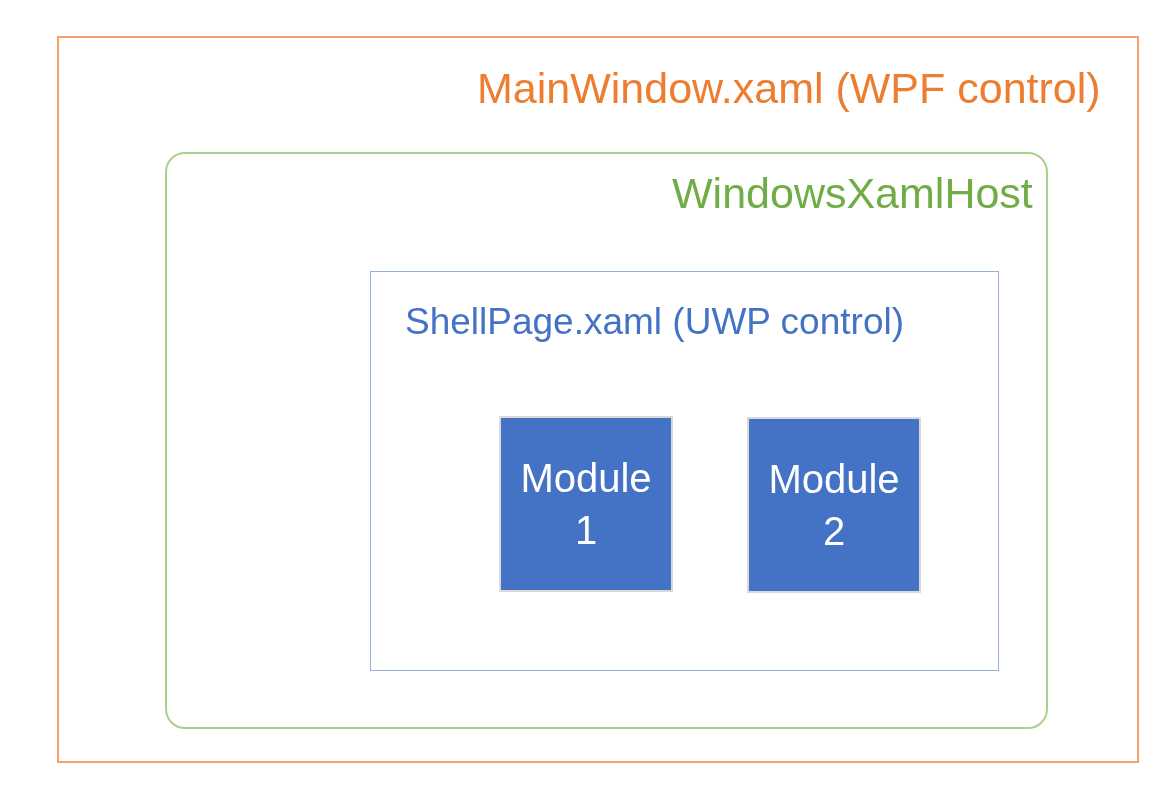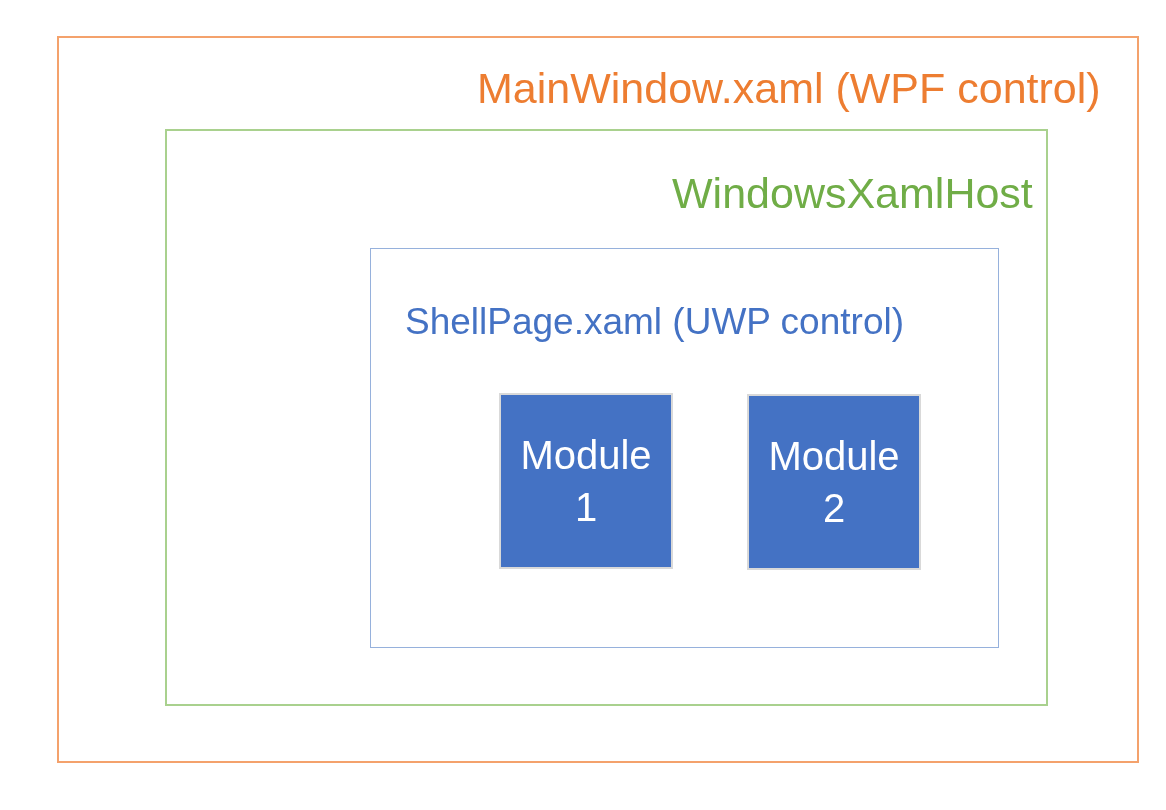--- a/index.html
+++ b/index.html
@@ -82,21 +82,21 @@
   }
   .module-1 { left: 500px; top: 405px; }
   .module-2 { left: 748px; top: 406px; }
 </style>
 </head>
 <body>
 
 <div class="canvas">
 
   <div class="box box-outer">
-    <div class="box box-host" style="left:106px; top:91px;">
+    <div class="box box-host" style="left:106px; top:114px;border-radius:20px;">
       <div class="box box-shell" style="left:203px; top:117px;">
         <div class="module module-1" style="left:128px; top:144px;">
           <div>Module</div>
           <div>1</div>
         </div>
         <div class="module module-2" style="left:376px; top:145px;">
           <div>Module</div>
           <div>2</div>
         </div>
       </div>

